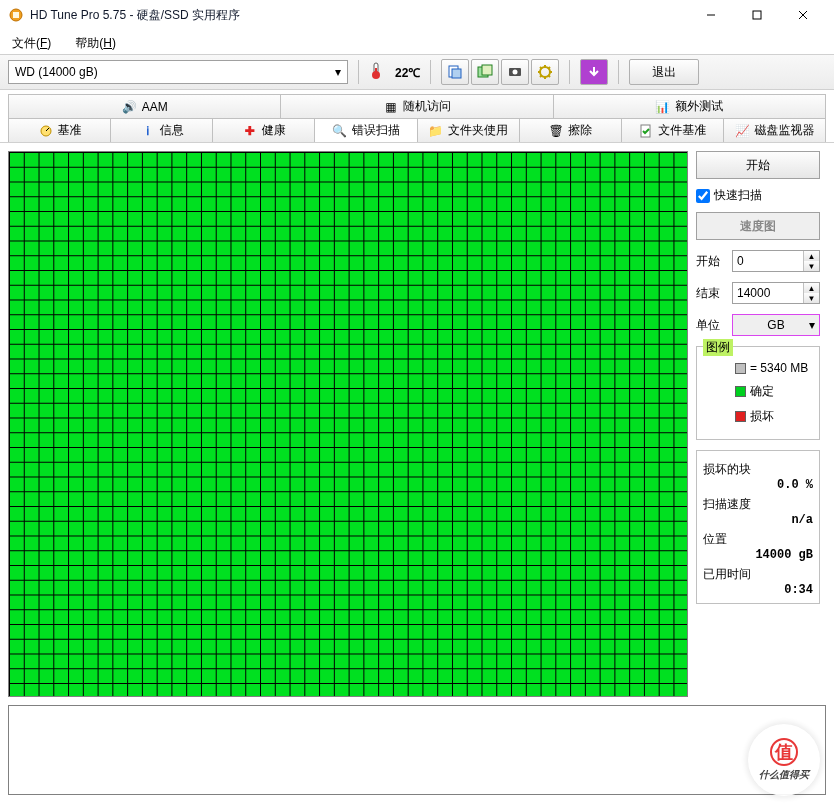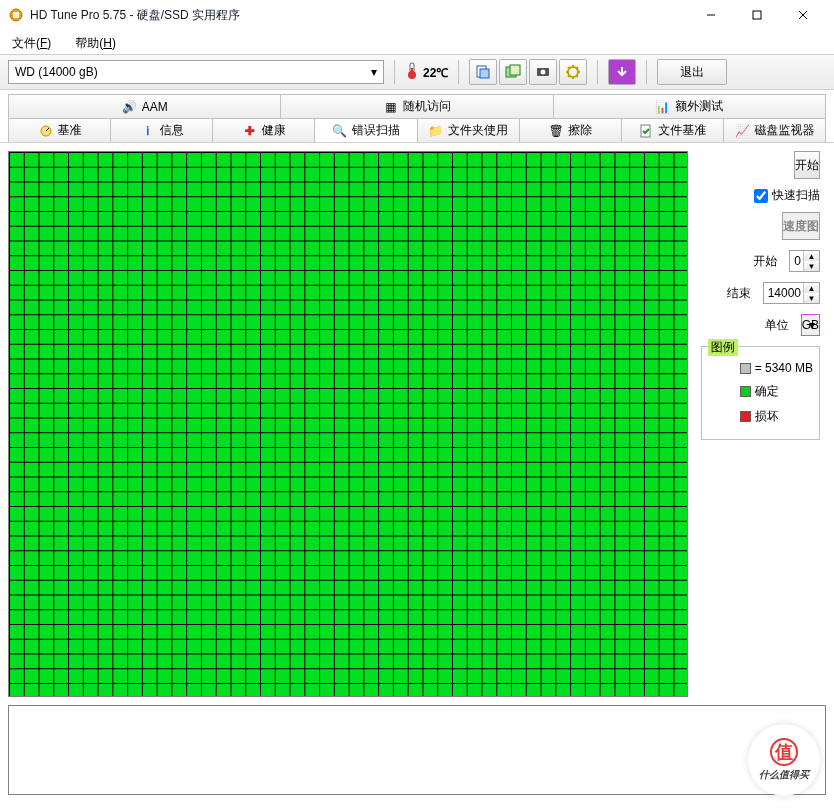--- a/index.html
+++ b/index.html
@@ -9,43 +9,43 @@
 .title-bar .app-icon { width: 16px; height: 16px; margin-right: 6px; }
 .title-text { flex: 1; color: #0f172a; }
 .win-controls { display: flex; gap: 0; }
 .win-btn { width: 46px; height: 30px; display: flex; align-items: center; justify-content: center; cursor: pointer; }
 
 .menu-bar { height: 24px; display: flex; align-items: flex-end; padding: 0 6px; gap: 12px; background: #fff; }
 .menu-item { padding: 2px 6px; cursor: pointer; }
 .menu-item .underline { text-decoration: underline; }
 
 .toolbar { height: 36px; background: linear-gradient(#f8f8f8,#ececec); border-top: 1px solid #d0d0d0; border-bottom: 1px solid #d0d0d0; display: flex; align-items: center; padding: 0 8px; gap: 6px; }
-.drive-select { height: 24px; width: 376px; background: #fff; border: 1px solid #a0a0a0; display: flex; align-items: center; padding: 0 6px; font-family: "Courier New", monospace; position: relative; }
+.drive-select { height: 24px; width: 340px; background: #fff; border: 1px solid #a0a0a0; display: flex; align-items: center; padding: 0 6px; font-family: "Courier New", monospace; position: relative; }
 .drive-select .chev { position: absolute; right: 6px; }
 .sep { width: 1px; height: 24px; background: #c0c0c0; margin: 0 4px; }
-.temp { display:flex; align-items:center; gap:4px; font-weight:bold; }
+.temp { display:flex; align-items:center; gap:12px; font-weight:bold; }
 .tb-group { display:flex; gap:2px; }
 .tb-btn { width: 28px; height: 26px; border: 1px solid #b0b0b0; background: linear-gradient(#fefefe,#e8e8e8); display:flex; align-items:center; justify-content:center; cursor:pointer; border-radius:2px; }
 .exit-btn { width: 70px; height: 26px; border: 1px solid #b0b0b0; background: linear-gradient(#fefefe,#e8e8e8); cursor:pointer; border-radius:2px; }
 
 .tabs-area { padding: 4px 8px 0 8px; border-bottom: 1px solid #d0d0d0; }
 .tabs-row { display: flex; }
 .tab { flex: 1; height: 24px; border: 1px solid #c0c0c0; border-bottom: none; display: flex; align-items: center; justify-content: center; gap: 4px; background: linear-gradient(#fdfdfd,#ececec); cursor: pointer; margin-left: -1px; }
 .tab:first-child { margin-left: 0; }
 .tab.active { background: #fff; position: relative; }
 .tab .ico { width: 16px; height: 16px; display: inline-flex; align-items: center; justify-content: center; }
 
 .content { display: flex; padding: 8px; gap: 8px; }
 .grid-wrap { width: 680px; height: 546px; border: 1px solid #808080; background: #00e020; position: relative; overflow: hidden; }
 .grid-pattern { position:absolute; inset:0; 
   background-image: linear-gradient(#000 1px, transparent 1px), linear-gradient(90deg, #000 1px, transparent 1px);
   background-size: 14.78px 14.75px;
 }
 
-.side { width: 124px; display: flex; flex-direction: column; gap: 6px; align-items: flex-end; }
+.side { width: 124px; display: flex; flex-direction: column; gap: 6px; }
 .btn { height: 28px; border: 1px solid #a0a0a0; background: linear-gradient(#fdfdfd,#e6e6e6); cursor:pointer; }
 .btn[disabled] { color: #888; background: #efefef; cursor: default; font-weight: bold; }
 .chk-row { display:flex; align-items:center; gap:4px; padding: 2px 0; }
 .chk-row input { width:14px; height:14px; }
 
 .field-row { display:flex; align-items:center; gap:6px; margin-top:4px; }
 .field-row label { width: 30px; }
 .spin { flex:1; position:relative; border:1px solid #a0a0a0; height:22px; background:#fff; display:flex; align-items:center; padding:0 18px 0 4px; }
 .spin .arrows { position:absolute; right:0; top:0; bottom:0; width:16px; border-left:1px solid #c0c0c0; display:flex; flex-direction:column; }
 .spin .arrows div { flex:1; display:flex; align-items:center; justify-content:center; font-size:8px; background:linear-gradient(#fdfdfd,#e6e6e6); cursor:pointer; }
@@ -265,20 +265,30 @@
       <div class="legend-row">
           <span class="swatch" style="background:#00d020"></span>
           <span>确定</span>
         </div>
       <div class="legend-row">
           <span class="swatch" style="background:#e02020"></span>
           <span>损坏</span>
         </div>
     </div>
 
+    <div class="stats-box">
+      <div class="stat-label">损坏的块</div>
+      <div class="stat-val">0.0 %</div>
+      <div class="stat-label">扫描速度</div>
+      <div class="stat-val">n/a</div>
+      <div class="stat-label">位置</div>
+      <div class="stat-val">14000 gB</div>
+      <div class="stat-label">已用时间</div>
+      <div class="stat-val">0:34</div>
+    </div>
   </div>
 </div>
 
 <div class="log-box"></div>
 
 <div class="watermark">
   <span class="zhi">值</span>
   <span class="txt">什么值得买</span>
 </div>
 

